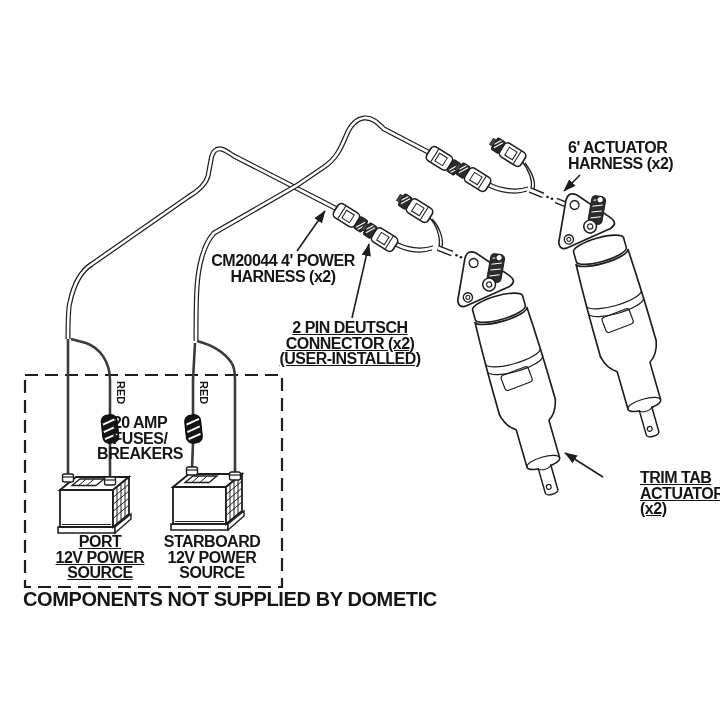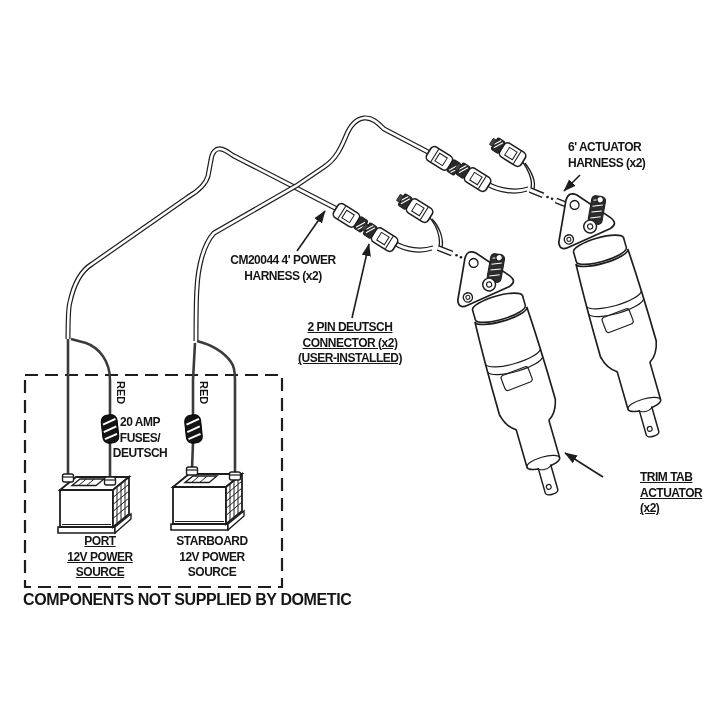--- a/index.html
+++ b/index.html
@@ -2,25 +2,25 @@
 <html><head>
 <meta charset="utf-8">
 <style>
   html,body { margin:0; padding:0; background:#fff; }
   #stage {
     position:relative; width:720px; height:720px; background:#fff;
     overflow:hidden; font-family:"Liberation Sans", sans-serif;
   }
   #art { position:absolute; left:0; top:0; }
   .lbl {
-    position:absolute; font-weight:bold; font-size:12px; line-height:15.5px;
+    position:absolute; font-weight:bold; font-size:16px; line-height:15.5px;
     letter-spacing:-0.5px; color:#151515; text-align:center; white-space:nowrap;
   }
   .lbl.left { text-align:left; }
-  .lbl.footer { font-size:16px; letter-spacing:-0.4px; }
+  .lbl.footer { font-size:20px; letter-spacing:-0.4px; }
   .lbl.red {
     font-size:11px; letter-spacing:0; line-height:11px;
     transform:rotate(90deg); transform-origin:0 0; text-align:left;
   }
 </style>
 </head>
 <body>
 
 <div id="stage">
 
@@ -200,21 +200,21 @@
 
 <div class="lbl" style="left:275px; top:320px; width:150px;text-decoration:underline;">
   <div>2 PIN DEUTSCH</div>
   <div>CONNECTOR (x2)</div>
   <div>(USER-INSTALLED)</div>
 </div>
 
 <div class="lbl" style="left:90px; top:415px; width:100px;">
   <div>20 AMP</div>
   <div>FUSES/</div>
-  <div>DEUTSCH</div>
+  <div>BREAKERS</div>
 </div>
 
 <div class="lbl red" style="left:126px; top:381px;">RED</div>
 <div class="lbl red" style="left:209px; top:381px;">RED</div>
 
 <div class="lbl" style="left:50px; top:534px; width:100px;text-decoration:underline;">
   <div>PORT</div>
   <div>12V POWER</div>
   <div>SOURCE</div>
 </div>

